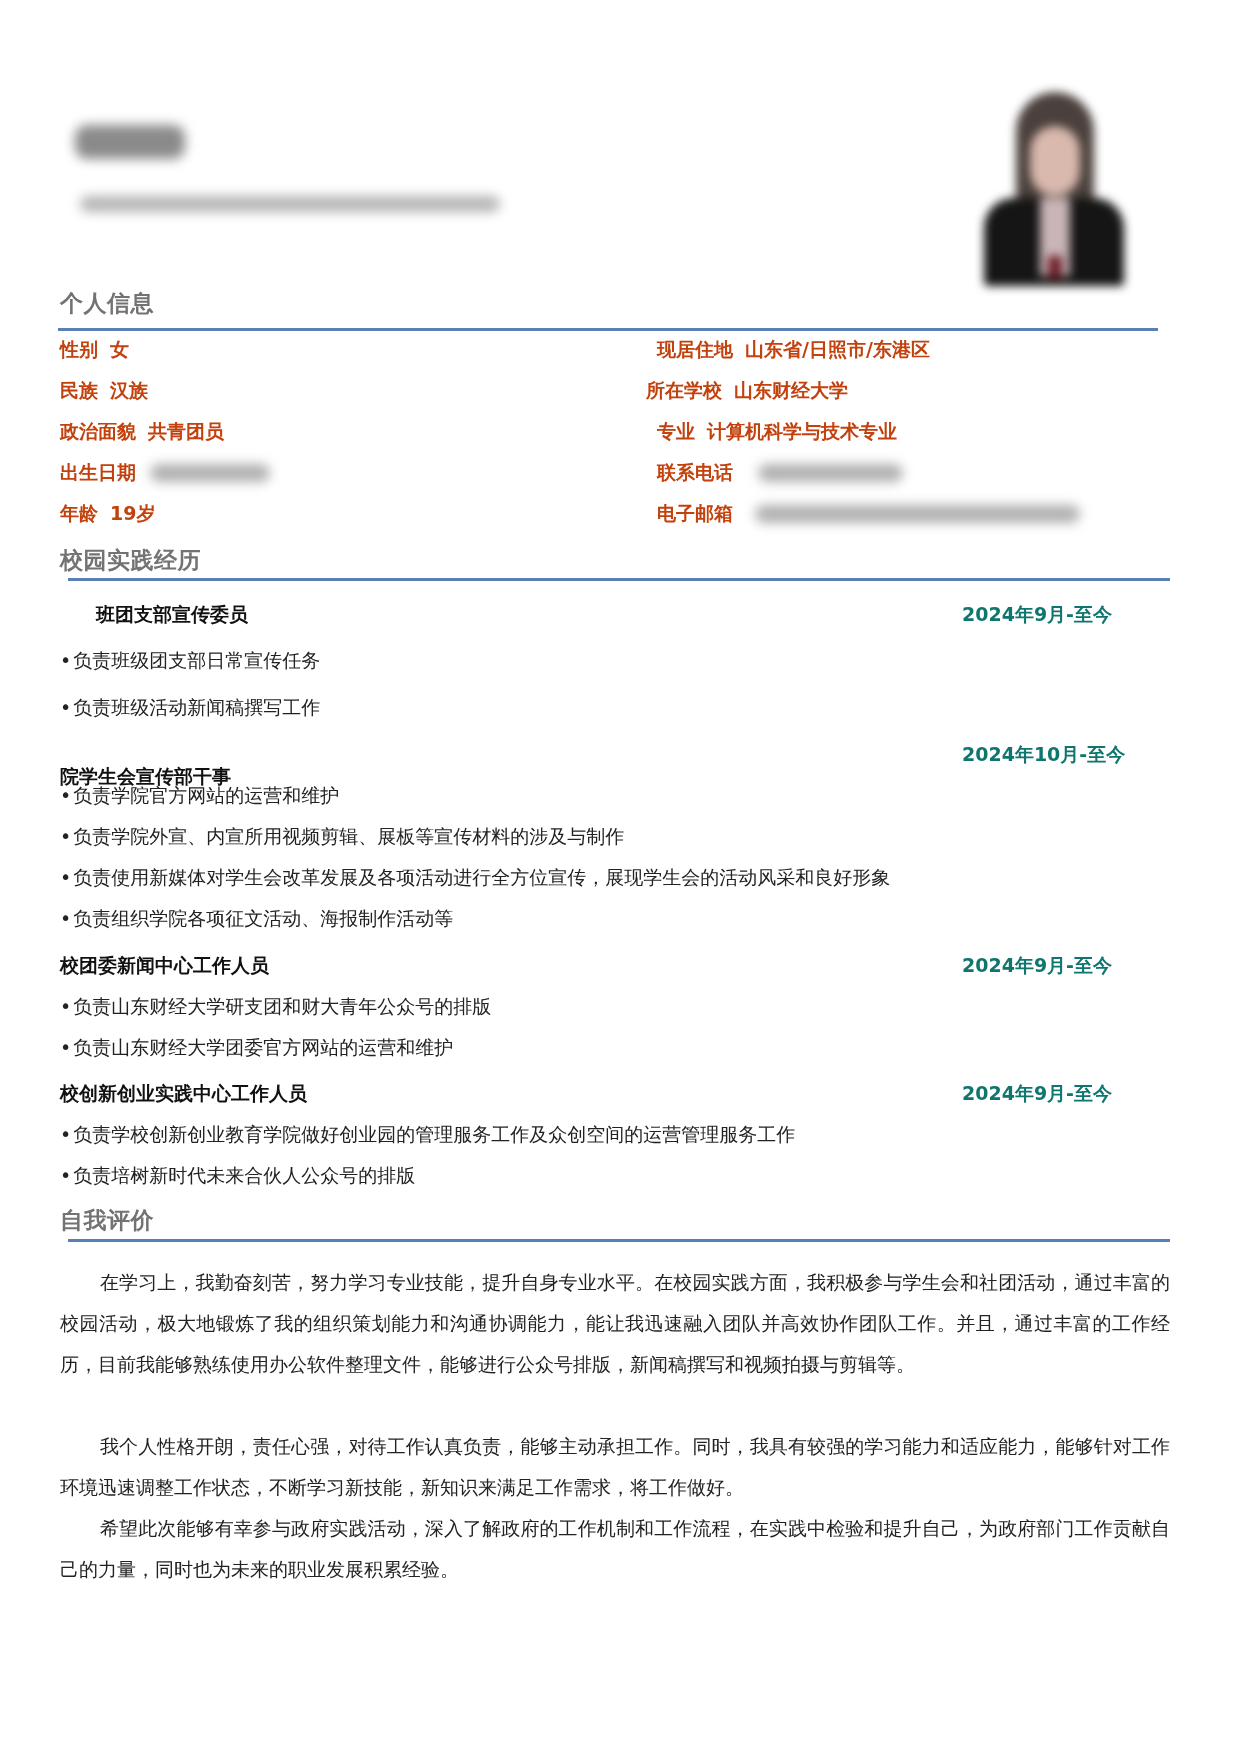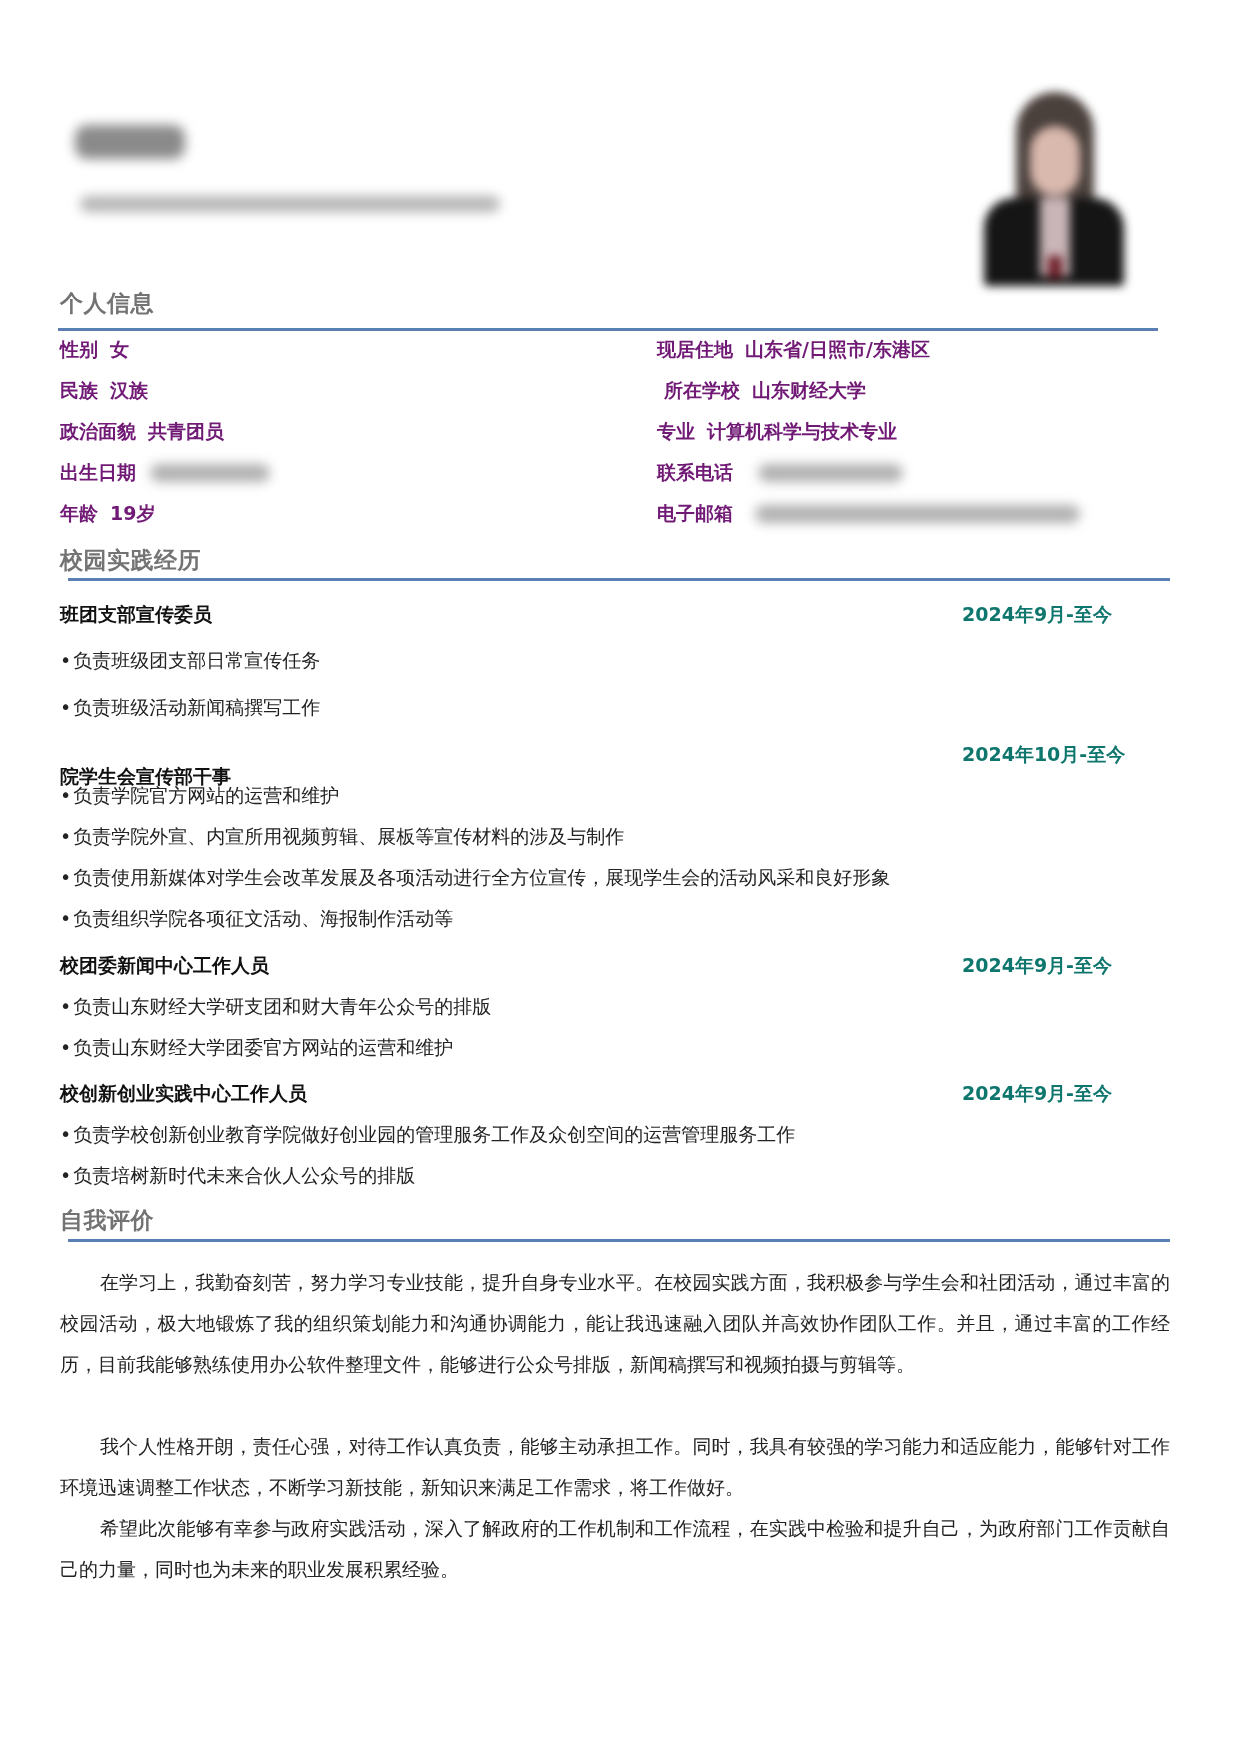--- a/index.html
+++ b/index.html
@@ -7,21 +7,21 @@
          font-family:"DejaVu Sans","Liberation Sans",sans-serif; color:#111; }
   .blur { position:absolute; background:#9a9a9a; border-radius:12px; filter:blur(6px); }
   .photo { position:absolute; left:978px; top:86px; width:152px; height:200px; filter:blur(5px); }
   .photo .hair { position:absolute; left:38px; top:6px; width:78px; height:150px; background:#4a403c; border-radius:40px 40px 10px 10px; }
   .photo .face { position:absolute; left:52px; top:40px; width:50px; height:70px; background:#d9b8ad; border-radius:25px; }
   .photo .body { position:absolute; left:6px; top:112px; width:140px; height:88px; background:#151515; border-radius:30px 30px 4px 4px; }
   .photo .shirt { position:absolute; left:62px; top:112px; width:30px; height:78px; background:#c9b5b8; }
   .photo .tie { position:absolute; left:70px; top:170px; width:14px; height:22px; background:#6d1e28; }
   .sec-title { position:absolute; left:60px; font-size:23px; font-weight:bold; color:#737373; letter-spacing:0.5px; }
   .rule { position:absolute; height:3px; background:#5a7fb4; }
-  .kv { position:absolute; font-size:19px; font-weight:bold; color:#701a75; white-space:nowrap; }
+  .kv { position:absolute; font-size:19px; font-weight:bold; color:#c2410c; white-space:nowrap; }
   .kv .k { margin-right:12px; }
   .role { position:absolute; left:60px; font-size:19px; font-weight:bold; color:#111; }
   .date { position:absolute; left:962px; font-size:19px; font-weight:bold; color:#0f766e; }
   .bullet { position:absolute; left:60px; font-size:19px; color:#222; white-space:nowrap; }
   .bullet::before { content:"•"; margin-right:2px; }
   .para { position:absolute; left:60px; width:1110px; font-size:19px; color:#222; line-height:41px; text-align:justify; text-indent:40px; }
 </style>
 </head>
 <body>
 
@@ -39,31 +39,31 @@
 <div class="rule" style="left:58px;top:328px;width:1100px;"></div>
 
 <div class="kv" style="left:60px;top:337px;"><span class="k">性别</span><span>女</span></div>
 <div class="kv" style="left:60px;top:378px;"><span class="k">民族</span><span>汉族</span></div>
 <div class="kv" style="left:60px;top:419px;"><span class="k">政治面貌</span><span>共青团员</span></div>
 <div class="kv" style="left:60px;top:460px;"><span class="k">出生日期</span></div>
 <div class="blur" style="left:150px;top:464px;width:120px;height:18px;background:#b0b0b0;"></div>
 <div class="kv" style="left:60px;top:501px;"><span class="k">年龄</span><span>19岁</span></div>
 
 <div class="kv" style="left:657px;top:337px;"><span class="k">现居住地</span><span>山东省/日照市/东港区</span></div>
-<div class="kv" style="left:664px;top:378px;"><span class="k">所在学校</span><span>山东财经大学</span></div>
+<div class="kv" style="left:646px;top:378px;"><span class="k">所在学校</span><span>山东财经大学</span></div>
 <div class="kv" style="left:657px;top:419px;"><span class="k">专业</span><span>计算机科学与技术专业</span></div>
 <div class="kv" style="left:657px;top:460px;"><span class="k">联系电话</span></div>
 <div class="blur" style="left:758px;top:464px;width:145px;height:18px;background:#b0b0b0;"></div>
 <div class="kv" style="left:657px;top:501px;"><span class="k">电子邮箱</span></div>
 <div class="blur" style="left:755px;top:505px;width:325px;height:18px;background:#b0b0b0;"></div>
 
 <div class="sec-title" style="top:545px;">校园实践经历</div>
 <div class="rule" style="left:68px;top:578px;width:1102px;"></div>
 
-<div class="role" style="top:602px;">班团支部宣传委员</div>
+<div class="role" style="top:602px;margin-left:36px;">班团支部宣传委员</div>
 <div class="date" style="top:602px;">2024年9月-至今</div>
 <div class="bullet" style="top:648px;">负责班级团支部日常宣传任务</div>
 <div class="bullet" style="top:695px;">负责班级活动新闻稿撰写工作</div>
 
 <div class="role" style="top:742px;margin-top:22px;">院学生会宣传部干事</div>
 <div class="date" style="top:742px;">2024年10月-至今</div>
 <div class="bullet" style="top:783px;">负责学院官方网站的运营和维护</div>
 <div class="bullet" style="top:824px;">负责学院外宣、内宣所用视频剪辑、展板等宣传材料的涉及与制作</div>
 <div class="bullet" style="top:865px;">负责使用新媒体对学生会改革发展及各项活动进行全方位宣传，展现学生会的活动风采和良好形象</div>
 <div class="bullet" style="top:906px;">负责组织学院各项征文活动、海报制作活动等</div>

